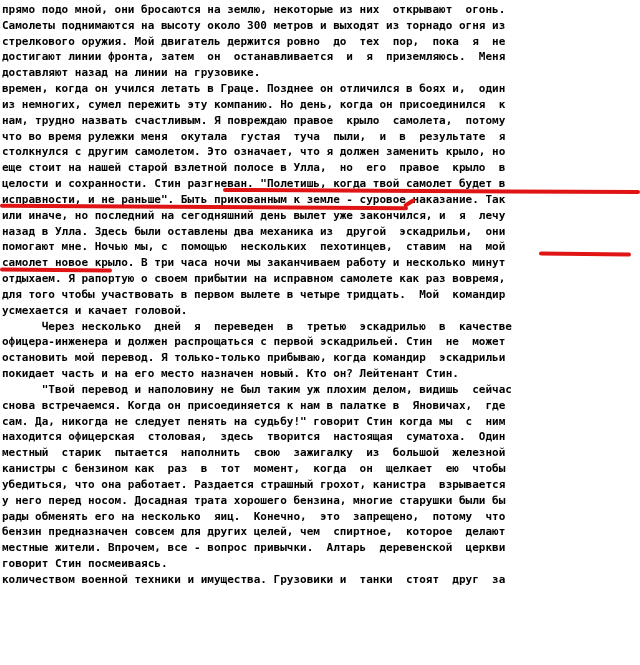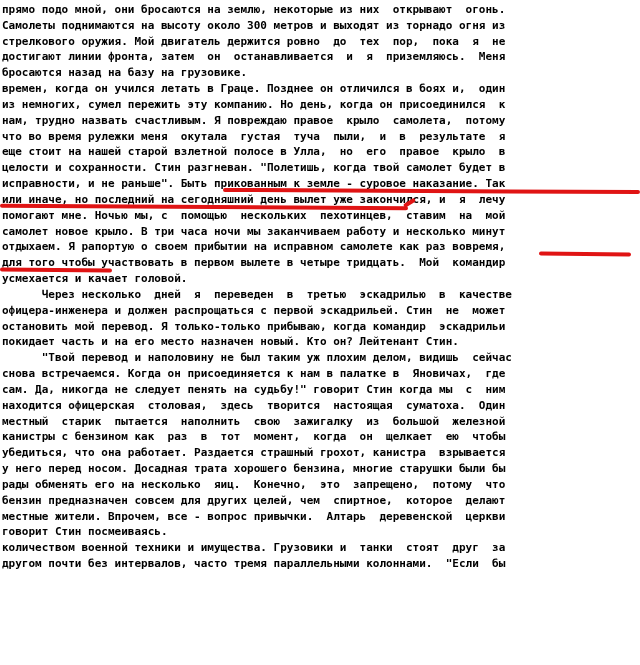--- a/index.html
+++ b/index.html
@@ -43,29 +43,31 @@
   }
 </style>
 </head>
 <body>
 
 <div class="page" style="background: rgb(255, 255, 255); color: rgb(0, 0, 0);">
     <div class="line">прямо подо мной, они бросаются на землю, некоторые из них  открывают  огонь.</div>
     <div class="line">Самолеты поднимаются на высоту около 300 метров и выходят из торнадо огня из</div>
     <div class="line">стрелкового оружия. Мой двигатель держится ровно  до  тех  пор,  пока  я  не</div>
     <div class="line">достигают линии фронта, затем  он  останавливается  и  я  приземляюсь.  Меня</div>
-    <div class="line">бросаются назад на базу на грузовике.</div>
+    <div class="line">доставляют назад на линии на грузовике.</div>
     <div class="line">времен, когда он учился летать в Граце. Позднее он отличился в боях и,  один</div>
     <div class="line">из немногих, сумел пережить эту компанию. Но день, когда он присоединился  к</div>
     <div class="line">нам, трудно назвать счастливым. Я повреждаю правое  крыло  самолета,  потому</div>
     <div class="line">что во время рулежки меня  окутала  густая  туча  пыли,  и  в  результате  я</div>
+    <div class="line">столкнулся с другим самолетом. Это означает, что я должен заменить крыло, но</div>
     <div class="line">еще стоит на нашей старой взлетной полосе в Улла,  но  его  правое  крыло  в</div>
     <div class="line">целости и сохранности. Стин разгневан. "Полетишь, когда твой самолет будет в</div>
     <div class="line">исправности, и не раньше". Быть прикованным к земле - суровое наказание. Так</div>
     <div class="line">или иначе, но последний на сегодняшний день вылет уже закончился, и  я  лечу</div>
+    <div class="line">назад в Улла. Здесь были оставлены два механика из  другой  эскадрильи,  они</div>
     <div class="line">помогают мне. Ночью мы, с  помощью  нескольких  пехотинцев,  ставим  на  мой</div>
     <div class="line">самолет новое крыло. В три часа ночи мы заканчиваем работу и несколько минут</div>
     <div class="line">отдыхаем. Я рапортую о своем прибытии на исправном самолете как раз вовремя,</div>
     <div class="line">для того чтобы участвовать в первом вылете в четыре тридцать.  Мой  командир</div>
     <div class="line">усмехается и качает головой.</div>
     <div class="line">      Через несколько  дней  я  переведен  в  третью  эскадрилью  в  качестве</div>
     <div class="line">офицера-инженера и должен распрощаться с первой эскадрильей. Стин  не  может</div>
     <div class="line">остановить мой перевод. Я только-только прибываю, когда командир  эскадрильи</div>
     <div class="line">покидает часть и на его место назначен новый. Кто он? Лейтенант Стин.</div>
     <div class="line">      "Твой перевод и наполовину не был таким уж плохим делом, видишь  сейчас</div>

